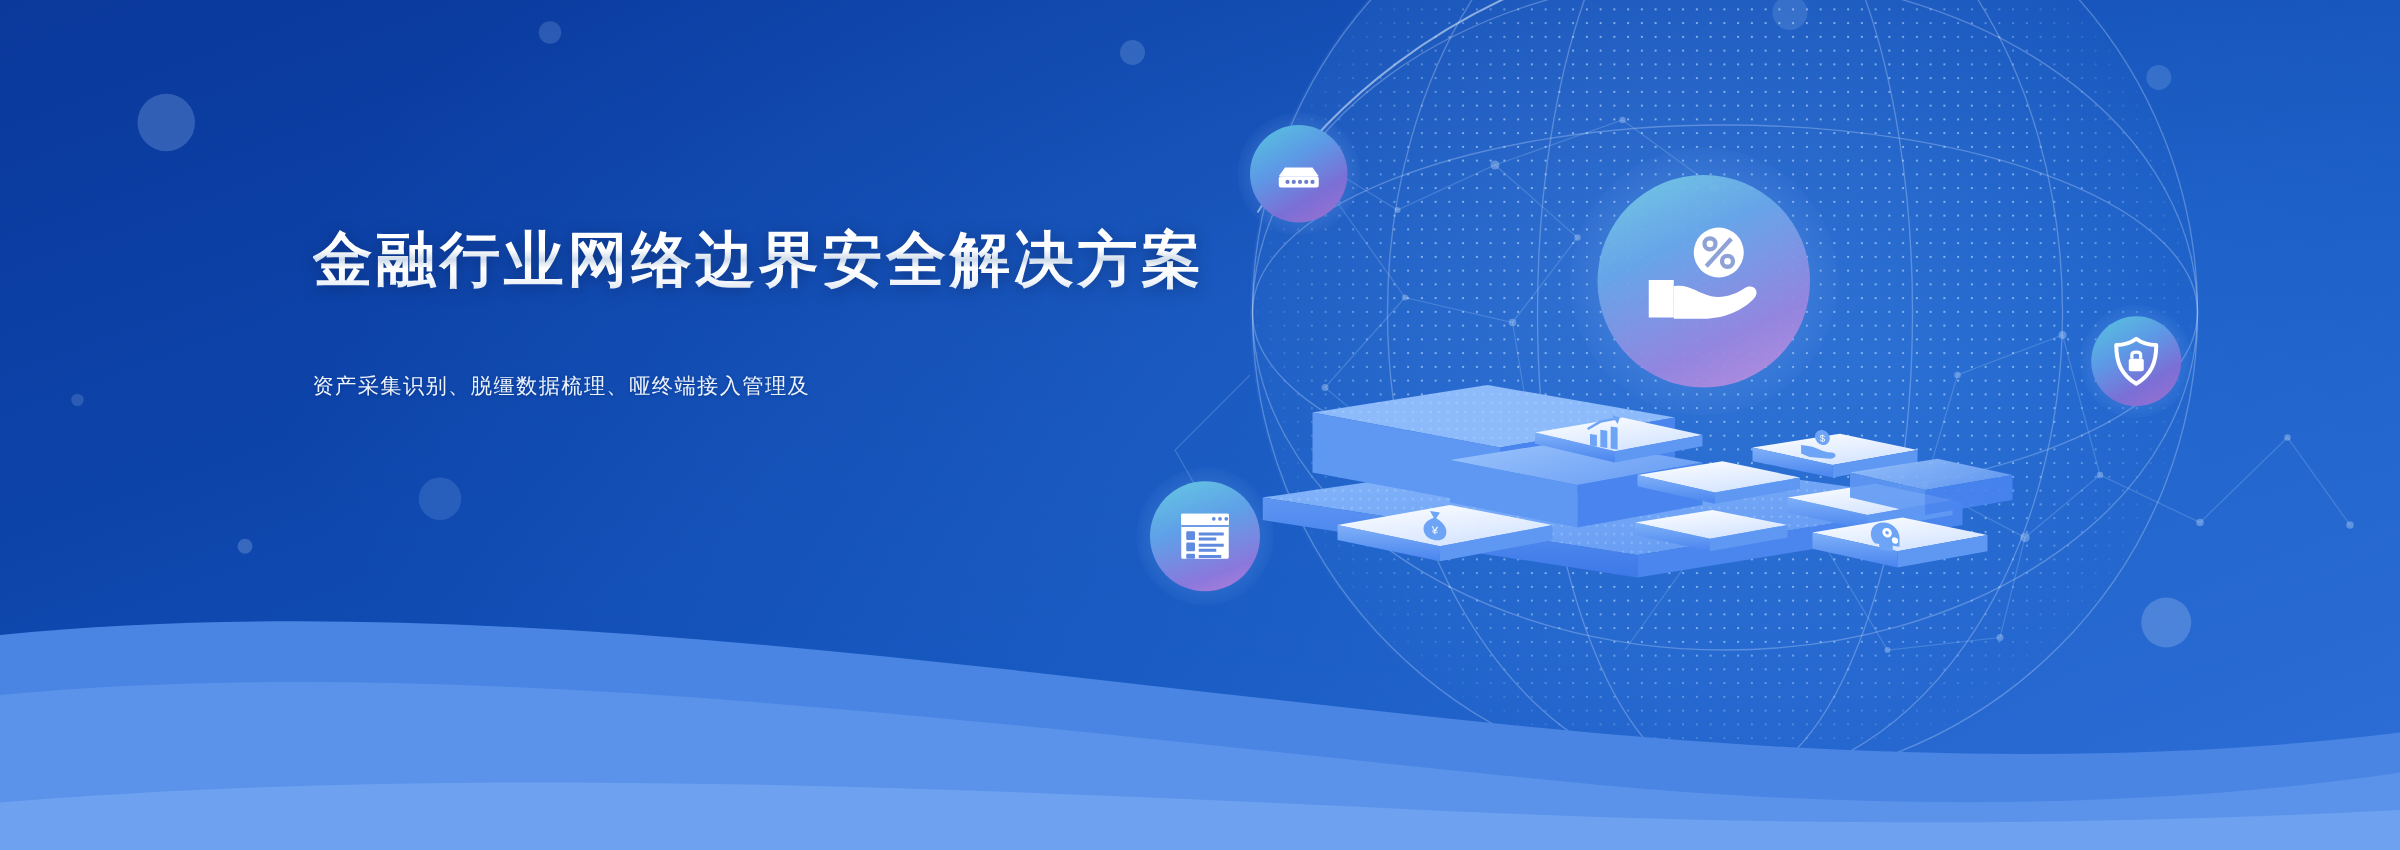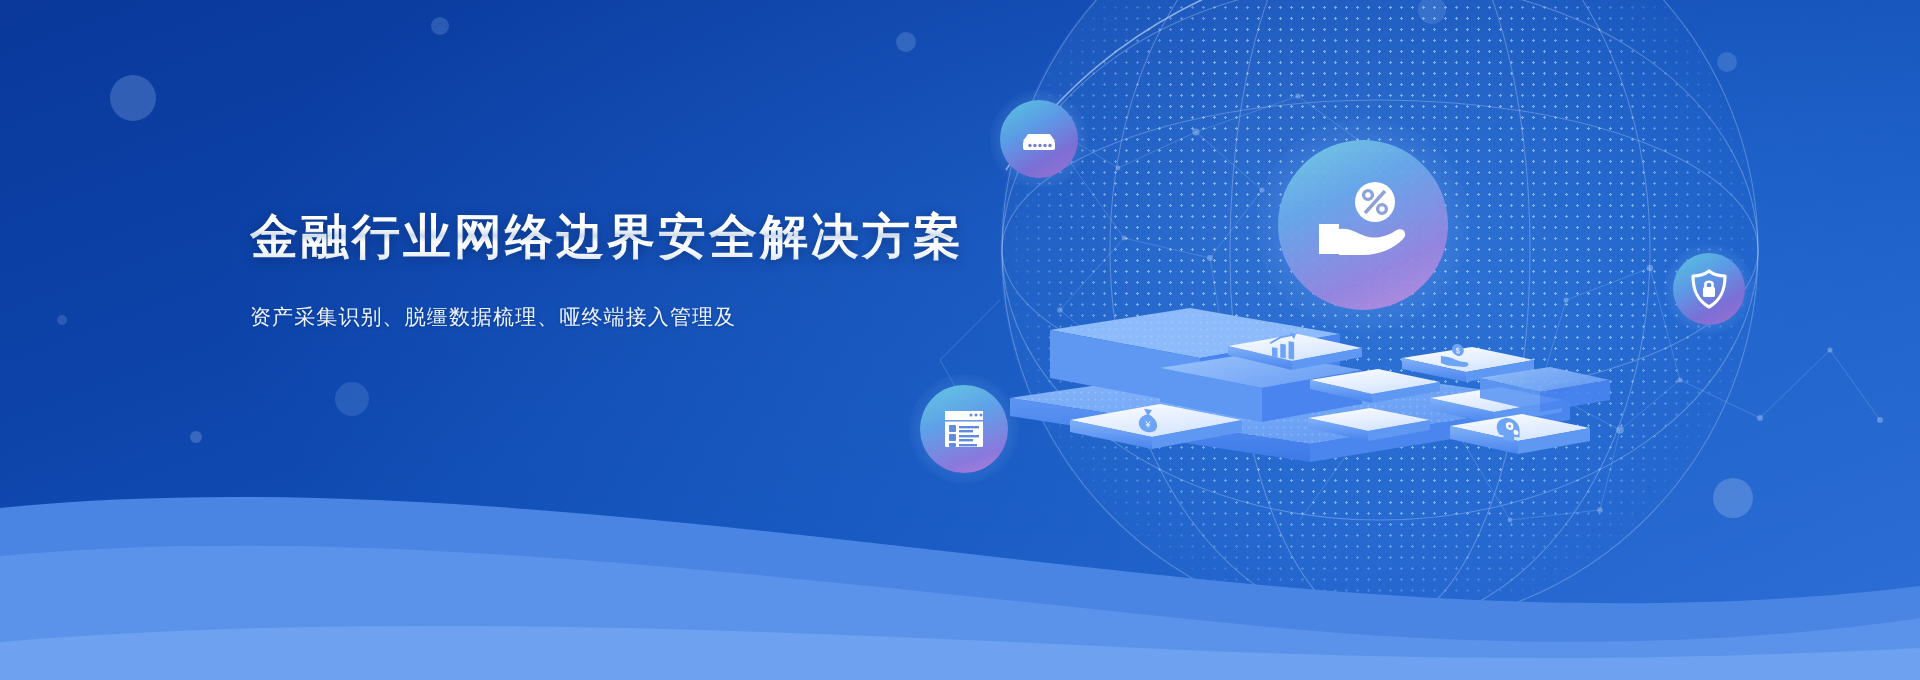--- a/index.html
+++ b/index.html
@@ -76,40 +76,40 @@
   .badge-router { left: 1000px; top: 100px;  width: 78px;  height: 78px; }
   .badge-doc    { left: 920px;  top: 385px;  width: 88px;  height: 88px; }
   .badge-hand   { left: 1278px; top: 140px;  width: 170px; height: 170px; }
   .badge-shield { left: 1673px; top: 253px;  width: 72px;  height: 72px; }
 
   .disc-a { background: linear-gradient(150deg, #57c6dd 0%, #5c9ae6 38%, #7b6fd6 70%, #a070cf 100%); }
   .disc-b { background: linear-gradient(160deg, #63c9e2 0%, #5fa0e8 40%, #8a78dc 78%, #b57fd8 100%); }
   .disc-c { background: linear-gradient(155deg, #78d2e4 0%, #6aa8ea 34%, #9a86e0 72%, #c58fdd 100%); opacity: .92; }
 
   
-  .copy { position: absolute; left: 250px; top: 208px; width: 760px; }
+  .copy { position: absolute; left: 250px; top: 180px; width: 760px; }
 
   .title {
     font-size: 48px;
     font-weight: 700;
     letter-spacing: 3px;
     line-height: 1.2;
     white-space: nowrap;
     background: linear-gradient(180deg,
        #ffffff 0%, #ffffff 34%, #cfdbe9 48%, #ffffff 60%, #f2f6fb 78%, #c9d6e6 100%);
     -webkit-background-clip: text;
     background-clip: text;
     color: transparent;
     -webkit-text-fill-color: transparent;
     filter: drop-shadow(0 2px 6px rgba(4,26,80,0.45));
   }
 
   .subtitle {
-    margin-top: 34px;
-    font-size: 21px;
+    margin-top: 54px;
+    font-size: 17px;
     line-height: 34px;
     color: #eef4fc;
     letter-spacing: 1.1px;
     text-shadow: 0 1px 3px rgba(6,30,90,0.4);
   }
   .subtitle div + div { padding-left: 14px; }
 </style>
 </head>
 <body>
 

